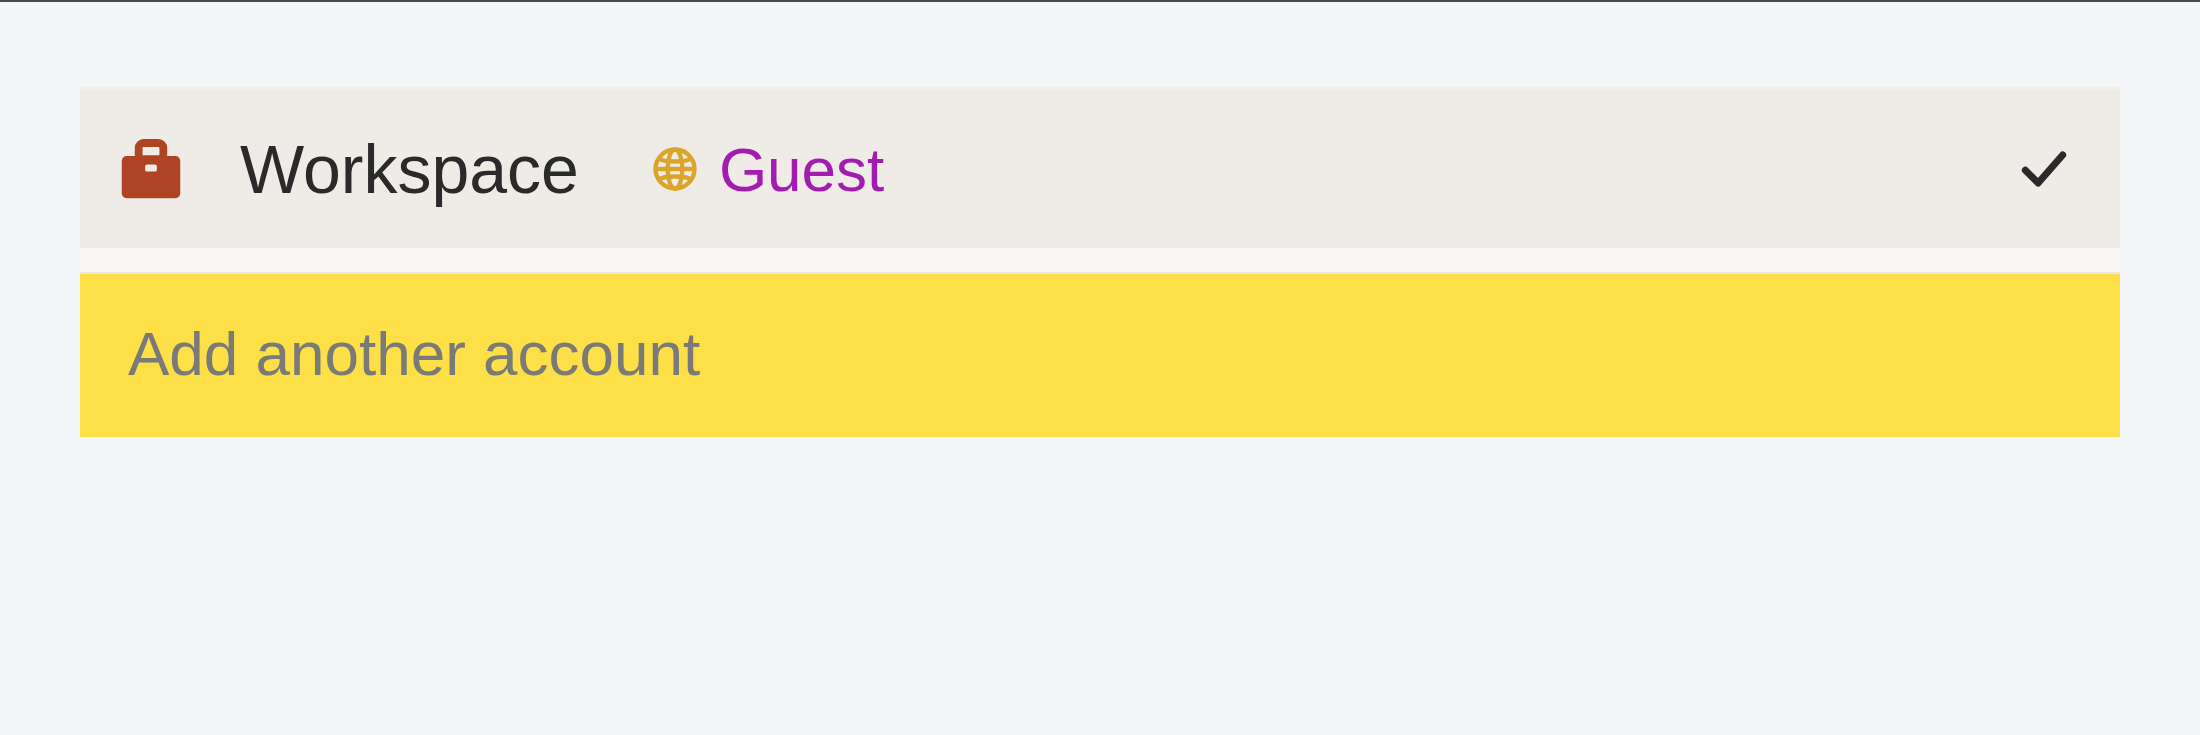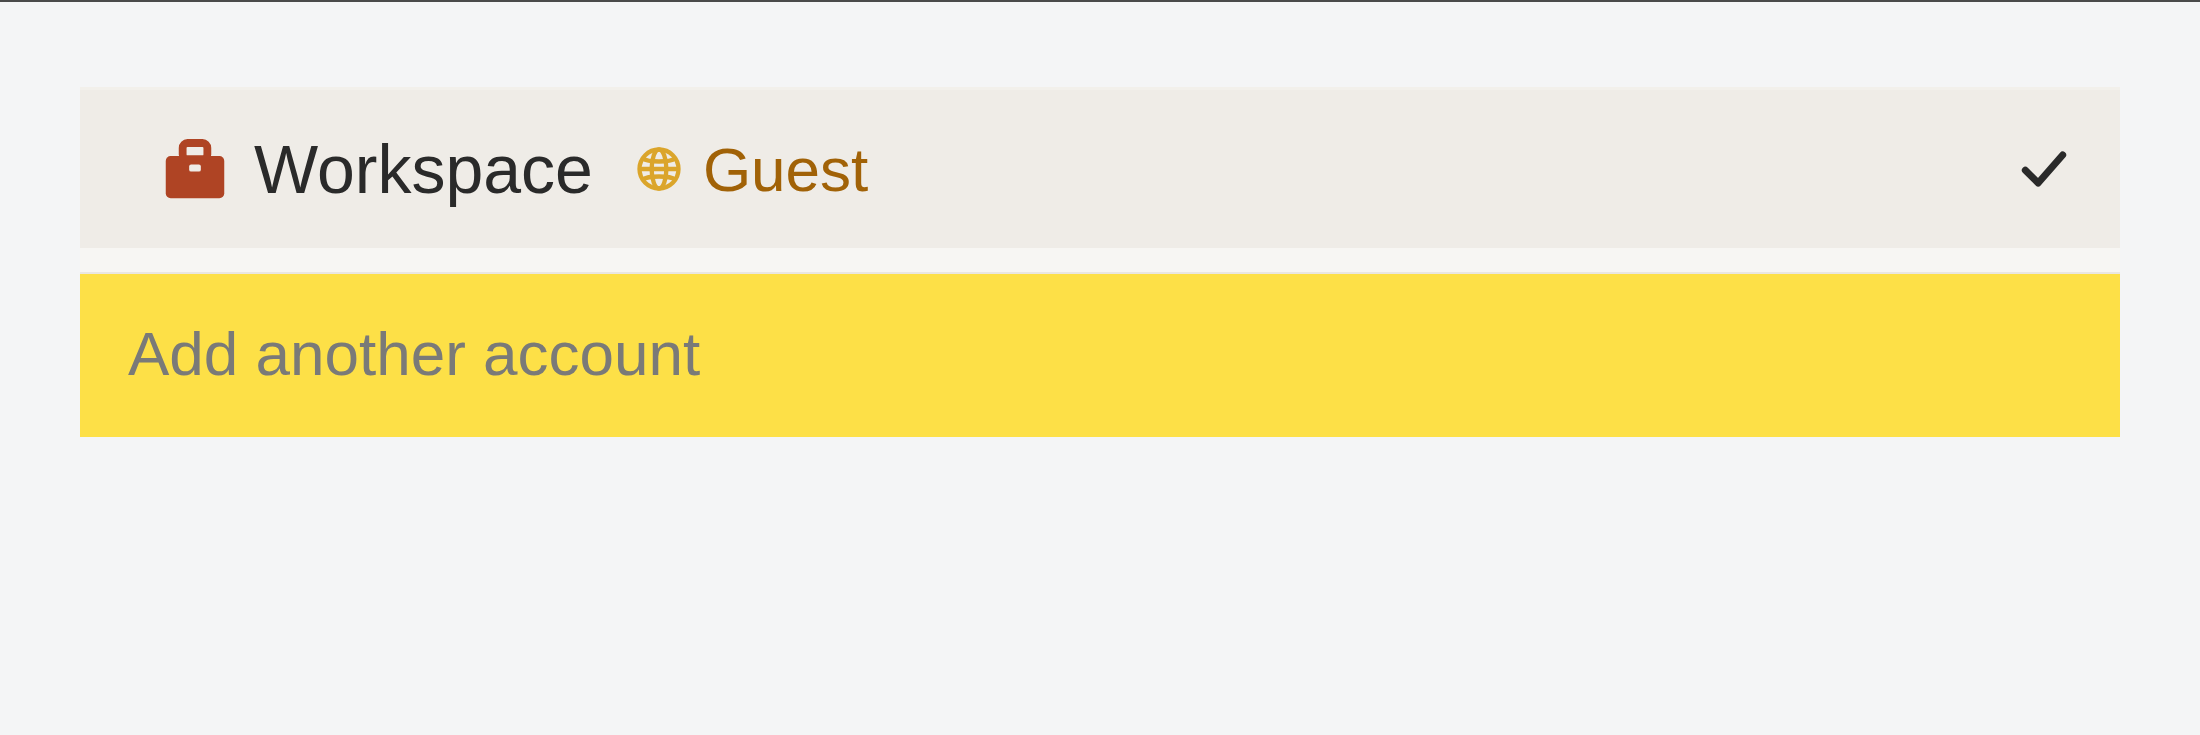--- a/index.html
+++ b/index.html
@@ -14,22 +14,22 @@
       height: 735px;
       border-top: 2px solid #4a4a4a;
     }
     .container {
       padding: 85px 80px 0 80px;
     }
     .workspace-row {
       background: #efece7;
       display: flex;
       align-items: center;
-      padding: 40px 48px 40px 76px;
-      gap: 20px;
+      padding: 40px 48px 40px 32px;
+      gap: 50px;
       border-top: 3px solid #f2f0eb;
     }
     .briefcase-icon {
       width: 78px;
       height: 78px;
       flex-shrink: 0;
     }
     .workspace-name {
       font-size: 68px;
       color: #2a2a2a;
@@ -89,21 +89,21 @@
     <span class="guest-group">
       <span class="globe-icon">
         <svg viewBox="0 0 24 24" width="52" height="52" fill="none" stroke="#dba52b" stroke-width="2">
           <circle cx="12" cy="12" r="9"></circle>
           <ellipse cx="12" cy="12" rx="3.4" ry="9"></ellipse>
           <line x1="3" y1="12" x2="21" y2="12"></line>
           <path d="M4.5 7.2 C 7 9, 17 9, 19.5 7.2"></path>
           <path d="M4.5 16.8 C 7 15, 17 15, 19.5 16.8"></path>
         </svg>
       </span>
-      <span class="guest-label" style="color:#a16207">Guest</span>
+      <span class="guest-label" style="color:#a21caf">Guest</span>
     </span>
     <span class="spacer"></span>
     <span class="check-icon">
       <svg viewBox="0 0 24 24" width="56" height="56" fill="none" stroke="#2a2a2a" stroke-width="3" stroke-linecap="round" stroke-linejoin="round">
         <polyline points="4 12.5 9.5 18 20 6"></polyline>
       </svg>
     </span>
   </div>
 
   <div class="divider"></div>

